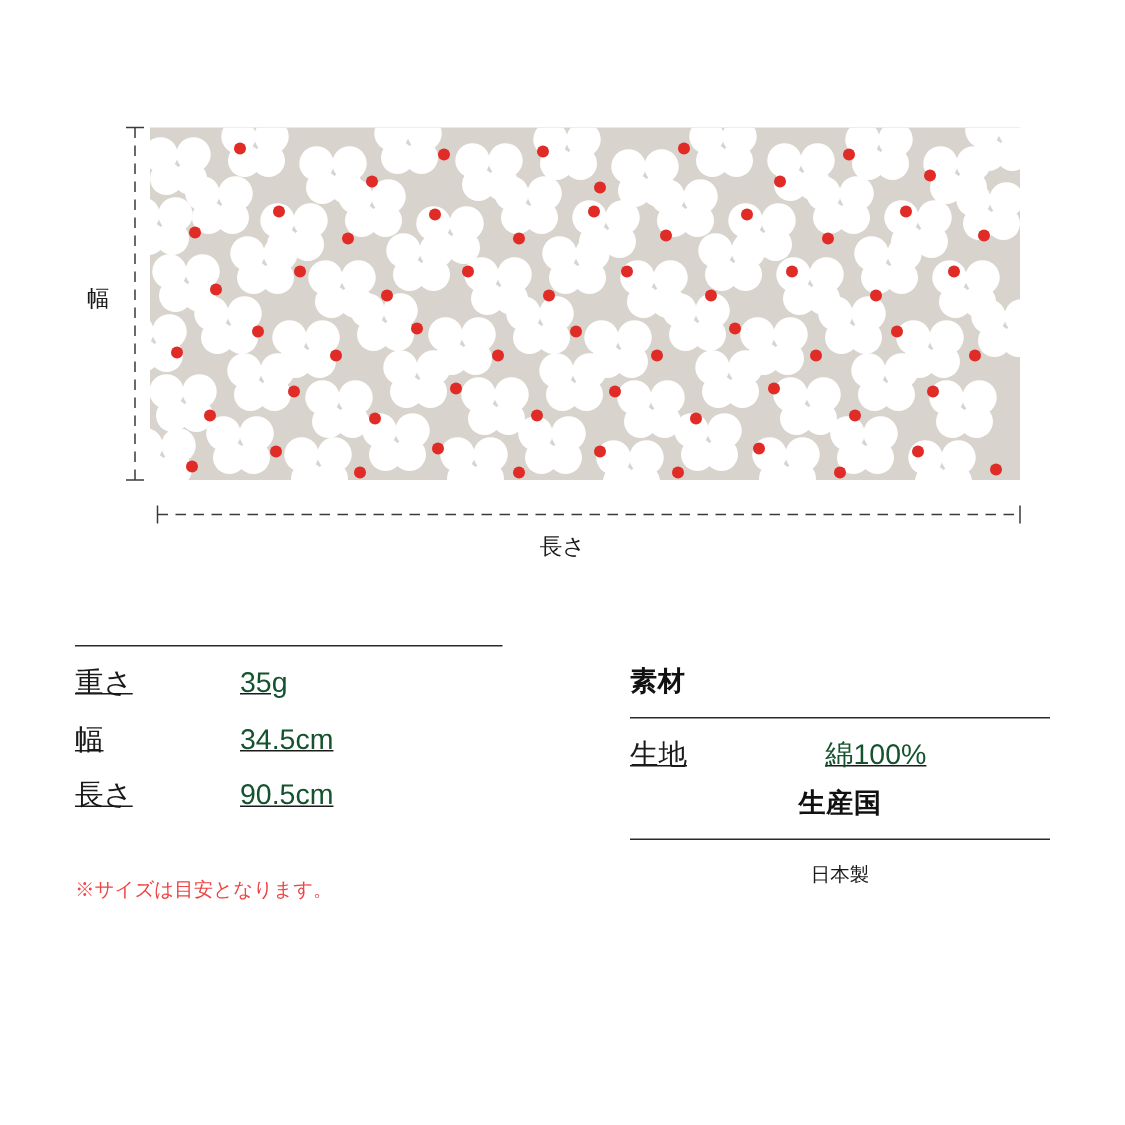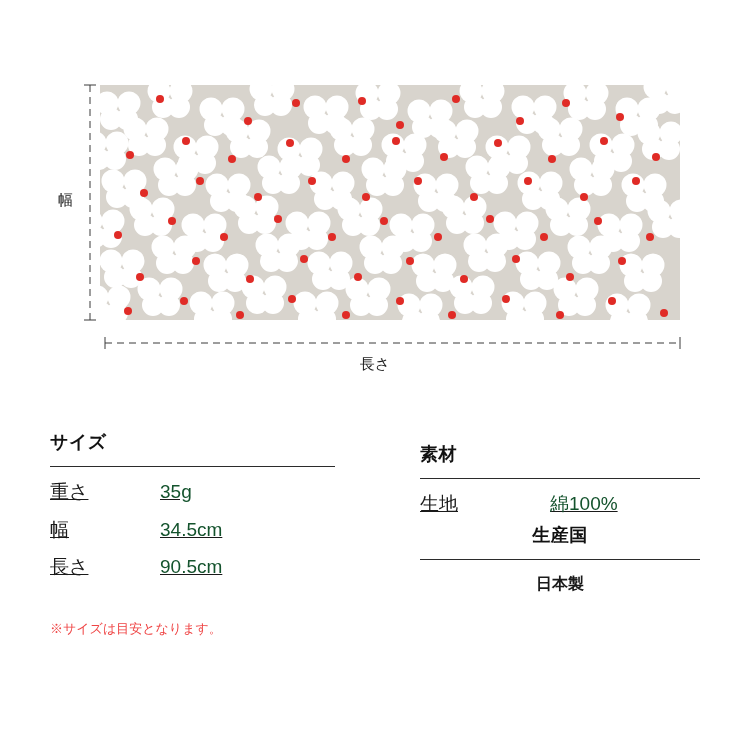--- a/index.html
+++ b/index.html
@@ -115,23 +115,22 @@
   }
   .note {
     font-size: 13px;
     color: #ef4444;
     margin-top: 34px;
   }
   .block-gap {
     text-align: center;
   }
   .plain-row {
-    font-size: 16px;
+    font-size: 13px;
     padding: 8px 0 0 0;
-    font-weight: bold;
   }
 </style>
 </head>
 <body>
 
 <div id="diagram">
 
   <div id="cloth-wrap">
     <div id="cloth">
       <svg width="580" height="235" viewBox="0 0 580 235">
@@ -298,21 +297,20 @@
     <line x1="680" y1="337" x2="680" y2="349" stroke="#3a3a3a" stroke-width="1"></line>
   </svg>
 
   <div id="width-label">幅</div>
   <div id="length-label">長さ</div>
 </div>
 
 <div id="specs">
 
   <div class="col-left">
-    <div class="sec-title">サイズ</div>
     <hr class="rule">
 
     <div class="spec-row">
       <div class="spec-key">重さ</div>
       <div class="spec-val">35g</div>
     </div>
     <div class="spec-row">
       <div class="spec-key">幅</div>
       <div class="spec-val">34.5cm</div>
     </div>

